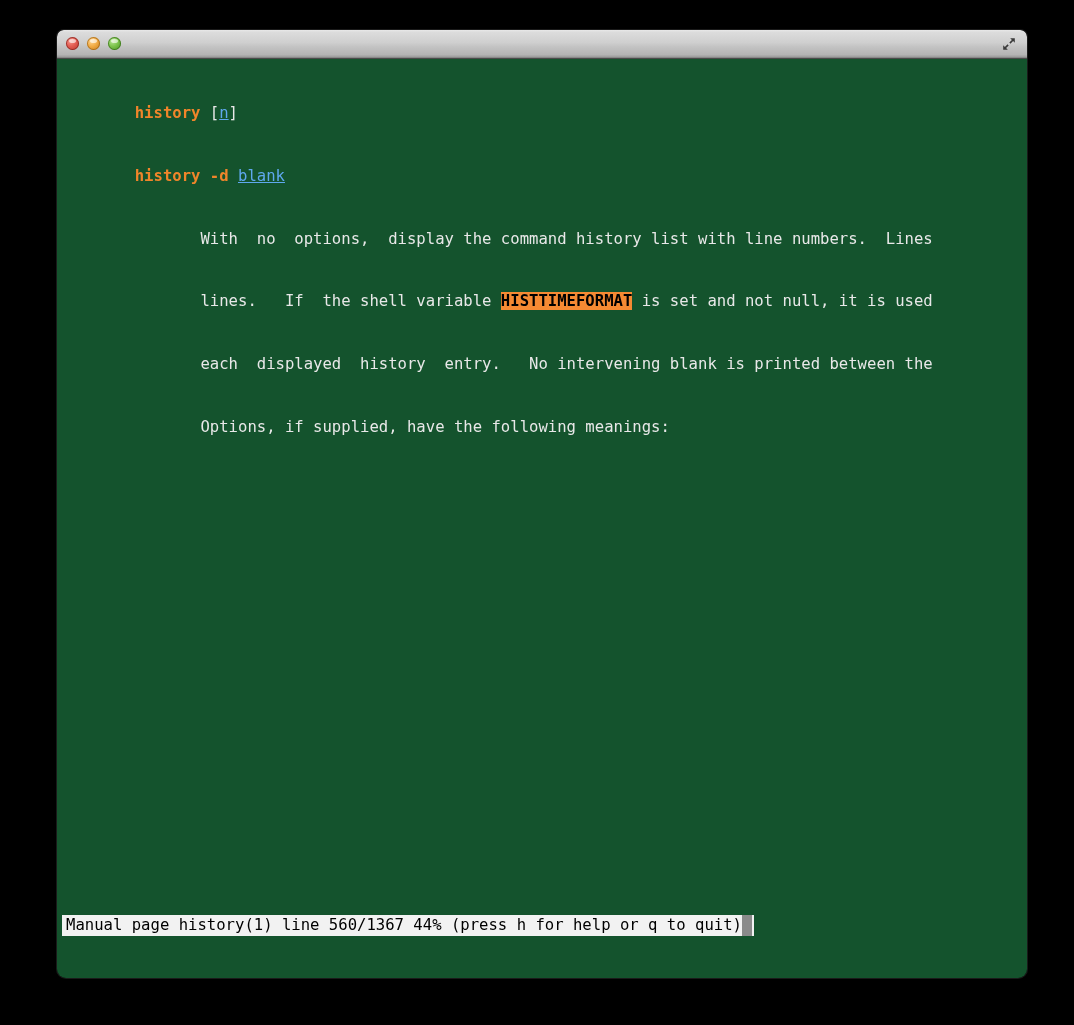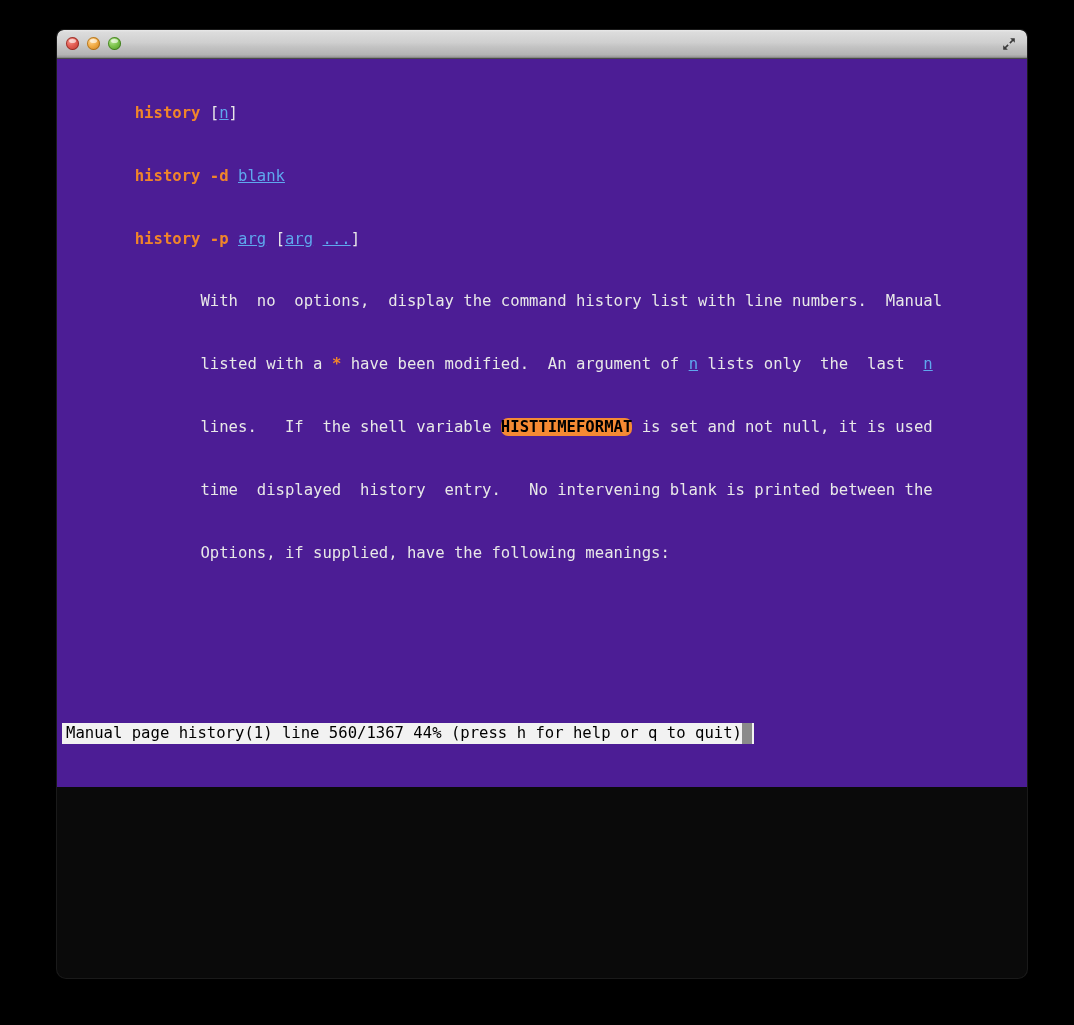--- a/index.html
+++ b/index.html
@@ -84,22 +84,22 @@
     right: 9px;
     top: 5px;
     width: 18px;
     height: 18px;
     cursor: pointer;
   }
 
   
   #terminal-body {
     position: relative;
-    background: #4c1d95;
-    height: 728px;
+    background: #14532d;
+    height: 920px;
     padding: 0;
     overflow: hidden;
   }
 
   #pager-content {
     position: absolute;
     left: 0;
     top: 2px;
     width: 100%;
     font-family: "DejaVu Sans Mono", monospace;
@@ -109,21 +109,21 @@
     white-space: pre;
     letter-spacing: 0px;
     padding-left: 12px;
     box-sizing: border-box;
   }
   .ln { display: block; height: 20.96px; }
 
   
   .o  { color: #f0852a; font-weight: bold; } 
   .u  { color: #5fa8ee; text-decoration: underline; }  
-  .hl { background: #f58a33; color: #000000; font-weight: bold; border-radius: 7px; }
+  .hl { background: #f58a33; color: #000000; font-weight: bold; }
   .w  { color: #e8e8e8; }
 
   
   #status-line {
     position: absolute;
     left: 5px;
     bottom: 43px;
     height: 21px;
     background: #f2f2f2;
     color: #000000;
@@ -159,25 +159,23 @@
         <path d="M7.8 14.8 h-4.6 v-4.6 l1.7 1.7 l2.6 -2.6 l1.2 1.2 l-2.6 2.6 z" fill="#3a3a3a"></path>
       </svg>
     </div>
   </div>
 
   <div id="terminal-body">
 
     <div id="pager-content">
       <span class="ln">       <span class="o">history</span> <span class="w">[</span><span class="u">n</span><span class="w">]</span></span>
       <span class="ln">       <span class="o">history</span> <span class="o">-d</span> <span class="u">blank</span></span>
-      <span class="ln">       <span class="o">history</span> <span class="o">-p</span> <span class="u">arg</span> <span class="w">[</span><span class="u">arg</span> <span class="u">...</span><span class="w">]</span></span>
-      <span class="ln">              With  no  options,  display the command history list with line numbers.  Manual</span>
-      <span class="ln">              listed with a <span class="o">*</span> have been modified.  An argument of <span class="u">n</span> lists only  the  last  <span class="u">n</span></span>
+      <span class="ln">              With  no  options,  display the command history list with line numbers.  Lines</span>
       <span class="ln">              lines.   If  the shell variable <span class="hl">HISTTIMEFORMAT</span> is set and not null, it is used</span>
-      <span class="ln">              time  displayed  history  entry.   No intervening blank is printed between the</span>
+      <span class="ln">              each  displayed  history  entry.   No intervening blank is printed between the</span>
       <span class="ln">              Options, if supplied, have the following meanings:</span>
       
       
       
       
       
       
       
       
       

